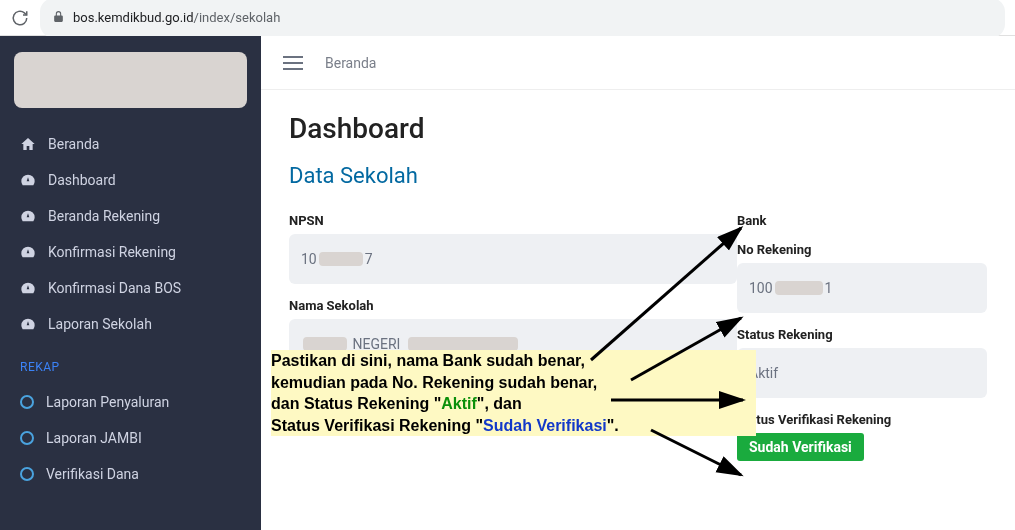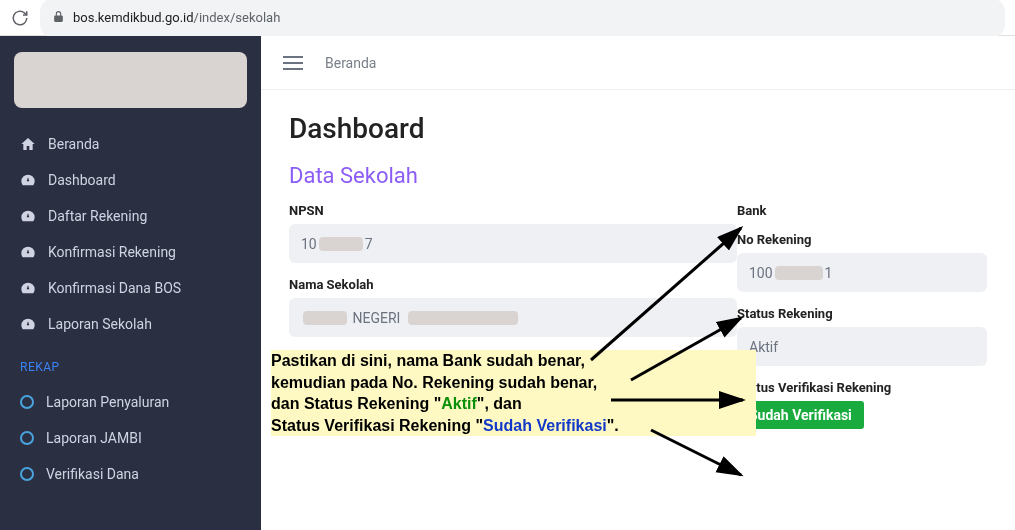--- a/index.html
+++ b/index.html
@@ -21,29 +21,29 @@
   .side-item svg { width: 16px; height: 16px; flex-shrink: 0; fill: #cfd3e2; }
   .side-item .circ { width: 14px; height: 14px; border: 2px solid #4aa3df; border-radius: 50%; display: inline-block; flex-shrink:0; }
 
   .main { flex: 1; background: #fff; position: relative; overflow: hidden; }
   .topbar { height: 54px; border-bottom: 1px solid #eee; display: flex; align-items: center; padding: 0 22px; gap: 22px; color:#7a7f8a; }
   .hamburger { width: 20px; height: 14px; display:flex; flex-direction:column; justify-content:space-between; cursor:pointer; }
   .hamburger span { height:2px; background:#6b7280; width:100%; display:block; }
 
   .content { padding: 22px 28px; position: relative; }
   h1 { font-size: 28px; font-weight: 500; color:#222; margin-bottom: 18px; }
-  h2 { font-size: 22px; font-weight: 400; color:#8b5cf6; margin-bottom: 15px; }
+  h2 { font-size: 22px; font-weight: 400; color:#0369a1; margin-bottom: 25px; }
 
   .form-row { display: flex; }
   .col-left { width: 450px; }
   .col-right { flex: 1; min-width: 250px; }
 
   .field { margin-bottom: 14px; }
   .field label { display:block; font-size: 13px; font-weight: 700; color:#222; margin-bottom: 6px; }
-  .field .input { background:#eef0f3; color:#6b7280; padding: 10px 12px; border-radius: 6px; font-size:14px; height:39px; display:flex; align-items:center; position:relative; }
+  .field .input { background:#eef0f3; color:#6b7280; padding: 10px 12px; border-radius: 6px; font-size:14px; height:50px; display:flex; align-items:center; position:relative; }
   .redact { display:inline-block; background:#d9d4d1; border-radius:4px; }
   .r1 { width:44px; height:14px; margin:0 2px; vertical-align:middle; }
   .r2 { width:110px; height:14px; margin-left:4px; vertical-align:middle; }
   .r3 { width:48px; height:14px; margin:0 2px; vertical-align:middle; }
 
   .badge-green { display:inline-block; background:#1aab3e; color:#fff; font-weight:700; font-size:14px; padding:6px 12px; border-radius:3px; }
 
   .annot { position:absolute; left: 10px; top: 260px; width: 485px; font-family: Arial, sans-serif; font-size: 16px; font-weight: 700; color:#000; line-height: 1.35; background:#fef9c3; }
   .annot .green { color: #0a8f0a; }
   .annot .blue { color: #1238c9; }
@@ -86,21 +86,21 @@
     <div class="side-item">
       <svg viewBox="0 0 24 24">
           <path d="M12 4a10 10 0 0 0-10 10 10 10 0 0 0 2 6h16a10 10 0 0 0 2-6A10 10 0 0 0 12 4zm0 4 2 6h-4z"></path>
         </svg>
       <span>Dashboard</span>
     </div>
     <div class="side-item">
       <svg viewBox="0 0 24 24">
           <path d="M12 4a10 10 0 0 0-10 10 10 10 0 0 0 2 6h16a10 10 0 0 0 2-6A10 10 0 0 0 12 4zm0 4 2 6h-4z"></path>
         </svg>
-      <span>Daftar Rekening</span>
+      <span>Beranda Rekening</span>
     </div>
     <div class="side-item">
       <svg viewBox="0 0 24 24">
           <path d="M12 4a10 10 0 0 0-10 10 10 10 0 0 0 2 6h16a10 10 0 0 0 2-6A10 10 0 0 0 12 4zm0 4 2 6h-4z"></path>
         </svg>
       <span>Konfirmasi Rekening</span>
     </div>
     <div class="side-item">
       <svg viewBox="0 0 24 24">
           <path d="M12 4a10 10 0 0 0-10 10 10 10 0 0 0 2 6h16a10 10 0 0 0 2-6A10 10 0 0 0 12 4zm0 4 2 6h-4z"></path>

